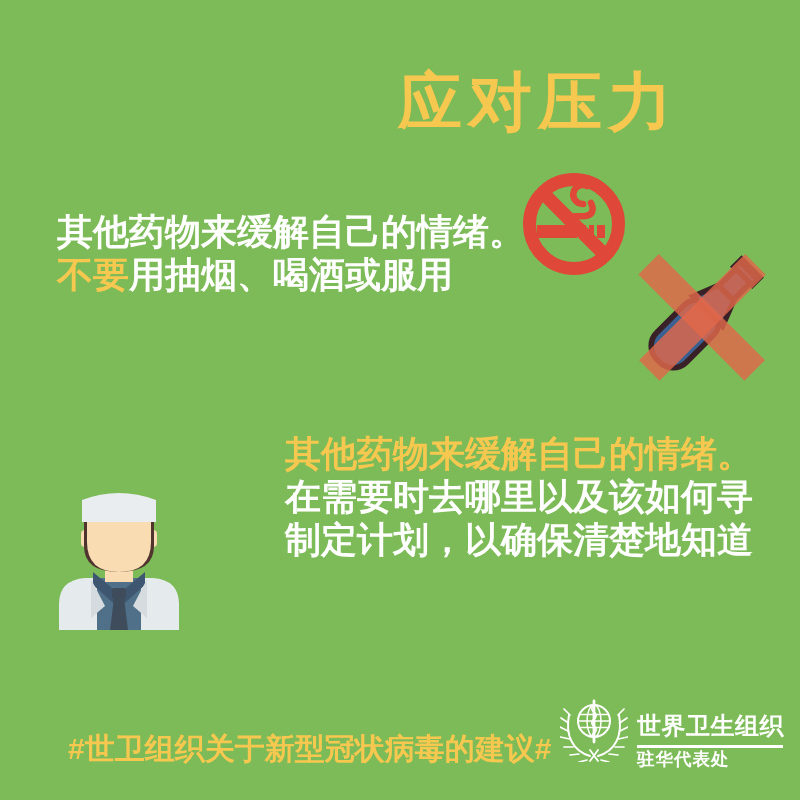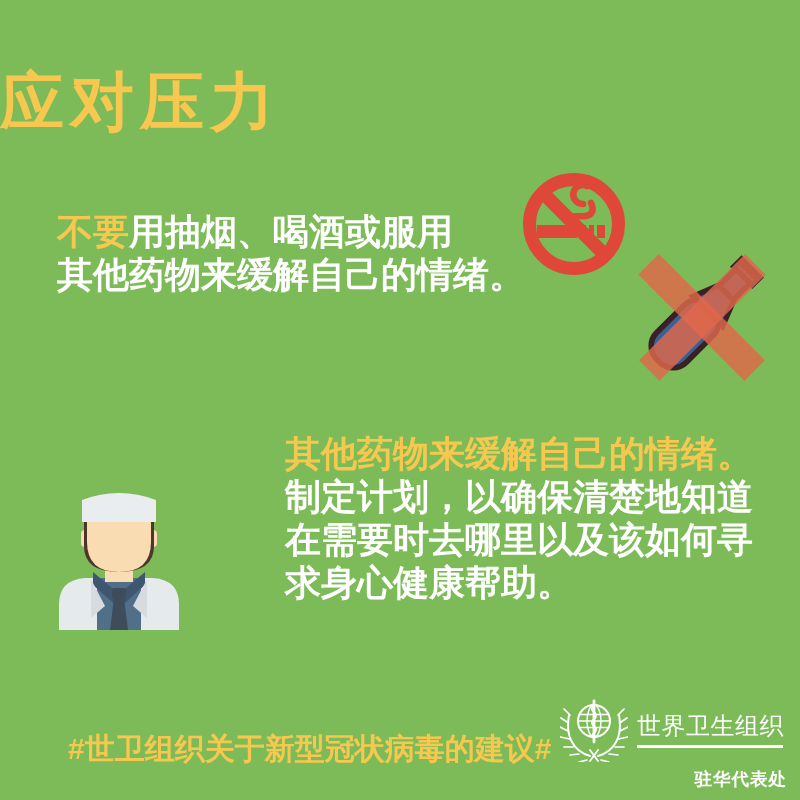--- a/index.html
+++ b/index.html
@@ -6,51 +6,51 @@
     --bg:#7CBB57; --yellow:#F7C84F; --white:#FFFFFF; --red:#DF4839;
     --bottle-blue:#3A6191; --bottle-outline:#3A2127; --cross:#E0684A;
   }
   *{margin:0;padding:0;box-sizing:border-box;}
   html,body{width:800px;height:800px;}
   body{
     position:relative;width:800px;height:800px;background:var(--bg);
     overflow:hidden;font-family:"Liberation Sans","DejaVu Sans",sans-serif;
   }
   .title{
-    position:absolute;top:67px;left:0;width:678px;text-align:left;
+    position:absolute;top:67px;left:0;width:678px;text-align:right;
     font-size:64px;line-height:70px;font-weight:900;color:var(--yellow);
     letter-spacing:6px;
   }
   .para{position:absolute;font-size:36px;line-height:43px;font-weight:700;color:var(--white);white-space:nowrap;}
   .para1{left:57px;top:210px;}
   .para2{left:285px;top:432px;}
   .hl{color:var(--yellow);}
   .icon-abs{position:absolute;}
   .no-smoking{left:522px;top:172px;width:104px;height:104px;}
   .bottle{left:638px;top:243px;width:140px;height:140px;}
   .doctor{left:57px;top:484px;width:124px;height:148px;}
   .hashtag{
     position:absolute;left:55px;top:732px;font-size:30px;line-height:34px;
     font-weight:700;color:var(--yellow);white-space:nowrap;margin-left:13px;
   }
   .logo{position:absolute;left:560px;top:698px;display:flex;align-items:flex-start;}
   .emblem{width:68px;height:64px;flex:0 0 auto;}
   .logo-text{margin-left:9px;width:150px;}
-  .org-name{font-size:24px;line-height:29px;font-weight:400;color:var(--white);letter-spacing:0.5px;white-space:nowrap;margin-top:13px;}
+  .org-name{font-size:24px;line-height:29px;font-weight:700;color:var(--white);letter-spacing:0.5px;white-space:nowrap;margin-top:13px;}
   .logo-divider{width:146px;height:2.5px;background:var(--white);margin-top:5px;}
-  .office-name{font-size:17.5px;line-height:22px;font-weight:700;color:var(--white);letter-spacing:1px;white-space:nowrap;margin-top:20px;text-align:right;}
+  .office-name{font-size:17.5px;line-height:22px;font-weight:700;color:var(--white);letter-spacing:1px;white-space:nowrap;margin-top:0;}
 </style>
 </head>
 <body>
 
 <div class="title">应对压力</div>
 
 <div class="para para1">
+  <div>其他药物来缓解自己的情绪。</div>
   <div><span class="hl">不要</span><span>用抽烟、喝酒或服用</span></div>
-  <div>其他药物来缓解自己的情绪。</div>
 </div>
 
 <svg class="icon-abs no-smoking" viewBox="0 0 104 104" aria-hidden="true">
   <g fill="none" stroke="#DF4839">
     <circle cx="52" cy="52" r="44.5" stroke-width="13"></circle>
     <line x1="21" y1="21" x2="83" y2="83" stroke-width="13.5"></line>
   </g>
   <g fill="#DF4839">
     <rect x="15" y="53" width="40" height="13"></rect>
     <rect x="59" y="53" width="5" height="13"></rect>
@@ -91,23 +91,22 @@
   <path d="M48,80 q14,8 28,0 v6 h-28 Z" fill="#EED0A4"></path>
   <rect x="24" y="46" width="8" height="17" rx="4" fill="#FADCB2"></rect>
   <rect x="92" y="46" width="8" height="17" rx="4" fill="#FADCB2"></rect>
   <path d="M27,34 h70 v28 Q97,88 62,88 Q27,88 27,62 Z" fill="#4F352E"></path>
   <path d="M30,38 L94,38 L94,58 Q94,88 62,88 Q30,88 30,58 Z" fill="#FADCB2"></path>
   <path d="M25,16 Q62,2 99,16 L99,38 L25,38 Z" fill="#E9EDF0"></path>
 </svg>
 
 <div class="para para2">
   <div class="hl">其他药物来缓解自己的情绪。</div>
+  <div>在需要时去哪里以及该如何寻</div>
   <div>制定计划，以确保清楚地知道</div>
-  <div>在需要时去哪里以及该如何寻</div>
-  <div>求身心健康帮助。</div>
 </div>
 
 <div class="hashtag">#世卫组织关于新型冠状病毒的建议#</div>
 
 <div class="logo">
   <svg class="emblem" viewBox="0 0 68 64" aria-hidden="true">
     <g stroke="#FFFFFF" fill="none" stroke-linecap="round">
       <circle cx="34" cy="23" r="16" stroke-width="2"></circle>
       <ellipse cx="34" cy="23" rx="7" ry="16" stroke-width="1.5"></ellipse>
       <path d="M19.4,16.5 H48.6 M18,23 H50 M19.4,29.5 H48.6" stroke-width="1.5"></path>

